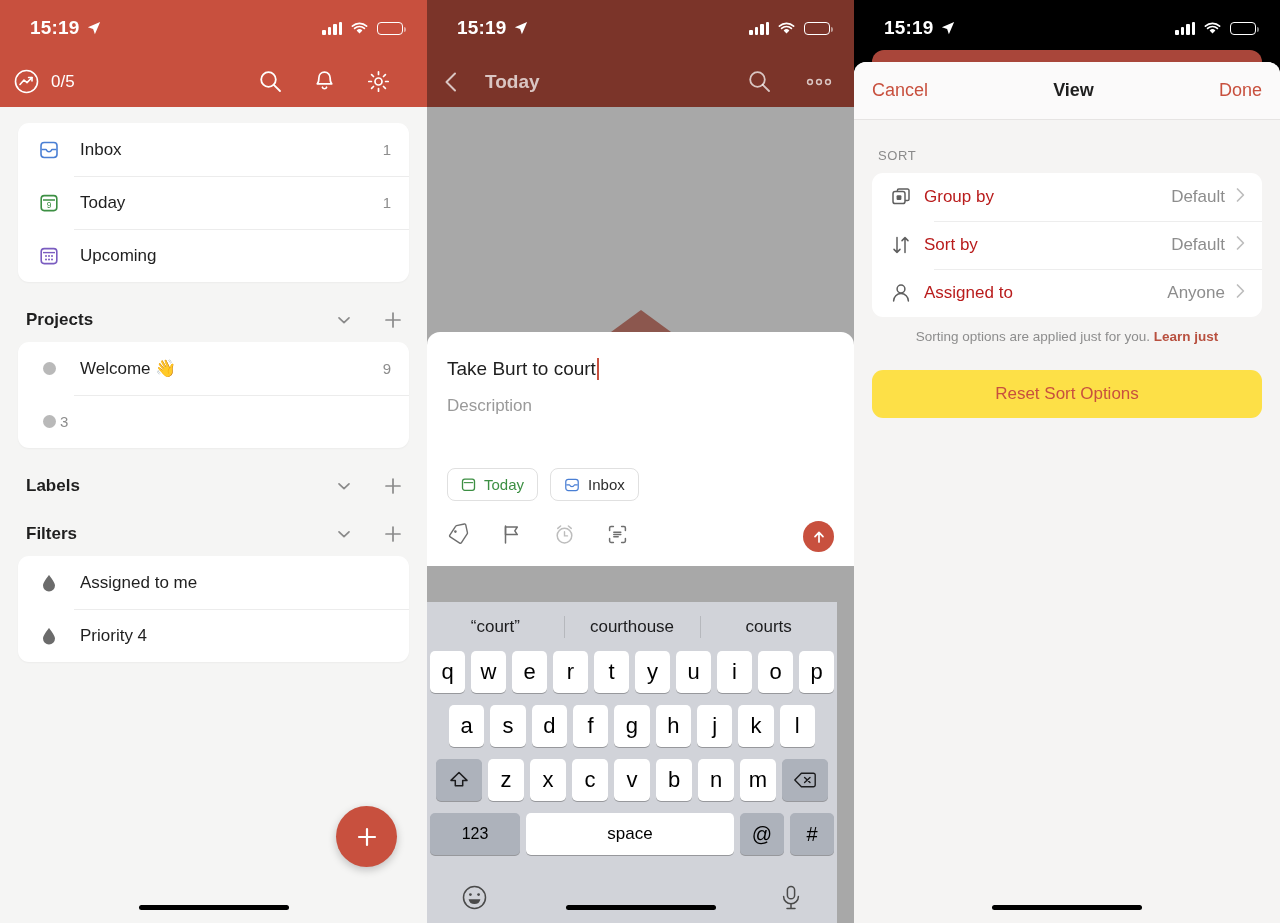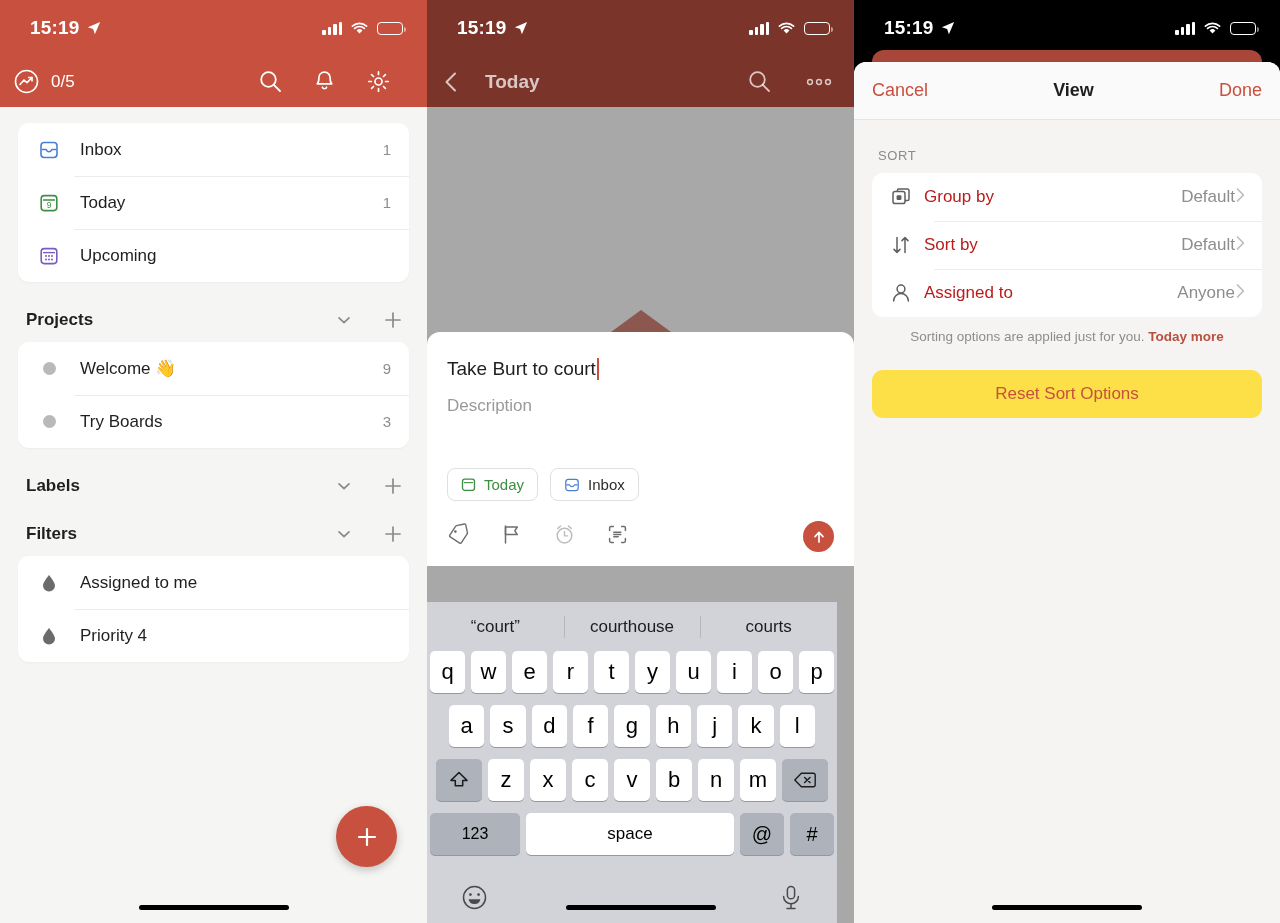--- a/index.html
+++ b/index.html
@@ -152,21 +152,21 @@
     justify-content:space-between; padding: 0 18px; border-bottom:1px solid #e6e4e3;
   }
   .sheet-head .act { font-size:18px; color:#c8503e; cursor:pointer; }
   .sheet-head .ttl { font-size:18px; font-weight:bold; color:#1f1f1f; }
   .sect-label { font-size:13px; color:#8a8a8a; letter-spacing:.6px; padding: 28px 0 10px 24px; }
   .sheet-card { background:#fff; border-radius: 11px; margin: 0 18px; }
   .srow { display:flex; align-items:center; height:48px; padding: 0 16px 0 18px; position:relative; }
   .srow + .srow::before { content:""; position:absolute; left:62px; right:0; top:0; height:1px; background:#ededed; }
   .srow .sicon { width:30px; display:flex; align-items:center; }
   .srow .slabel { flex:1; font-size:17px; color:#b91c1c; margin-left:4px; }
-  .srow .svalue { font-size:17px; color:#8d8d8d; }
+  .srow .svalue { font-size:17px; color:#8d8d8d; margin-right:10px; }
   .chev { color:#bdbdbd; }
   .note { text-align:center; font-size:13.5px; color:#8d8d8d; padding: 12px 14px 0 14px; }
   .note a { color:#b8503f; font-weight:bold; text-decoration:none; }
   .reset-btn {
     background:#fde047; border-radius:11px; margin: 26px 18px 0 18px; height:48px;
     display:flex; align-items:center; justify-content:center;
     font-size:17px; color:#c8503e; cursor:pointer;
   }
   .p3 .home-ind { background:#000; }
 </style>
@@ -296,21 +296,20 @@
         <span class="ricon">
             <span class="dot"></span>
           </span>
         <span class="rlabel">Welcome 👋</span>
         <span class="rcount">9</span>
       </div>
       <div class="row">
         <span class="ricon">
             <span class="dot"></span>
           </span>
-        <span class="rlabel">Try Boards</span>
         <span class="rcount">3</span>
       </div>
     </div>
 
     <div class="sec-head">
       <span class="sec-title">Labels</span>
       <span class="sec-btns">
         <span class="icon-btn">
           <svg width="18" height="18" viewBox="0 0 18 18">
               <path d="M4 6.8 9 11.6l5-4.8" fill="none" stroke="#8a8a8a" stroke-width="1.7" stroke-linecap="round" stroke-linejoin="round"></path>
@@ -642,21 +641,21 @@
           <span class="chev">
             <svg width="11" height="16" viewBox="0 0 11 16">
                 <path d="M2.5 2 8.4 8l-5.9 6" fill="none" stroke="#bdbdbd" stroke-width="1.7" stroke-linecap="round" stroke-linejoin="round"></path>
               </svg>
           </span>
         </div>
       </div>
 
       <div class="note">
         <span>Sorting options are applied just for you.</span>
-        <a href="#">Today more</a>
+        <a href="#">Learn just</a>
       </div>
 
       <div class="reset-btn">Reset Sort Options</div>
     </div>
 
     <div class="home-ind"></div>
   </div>
 
 </div>
 

